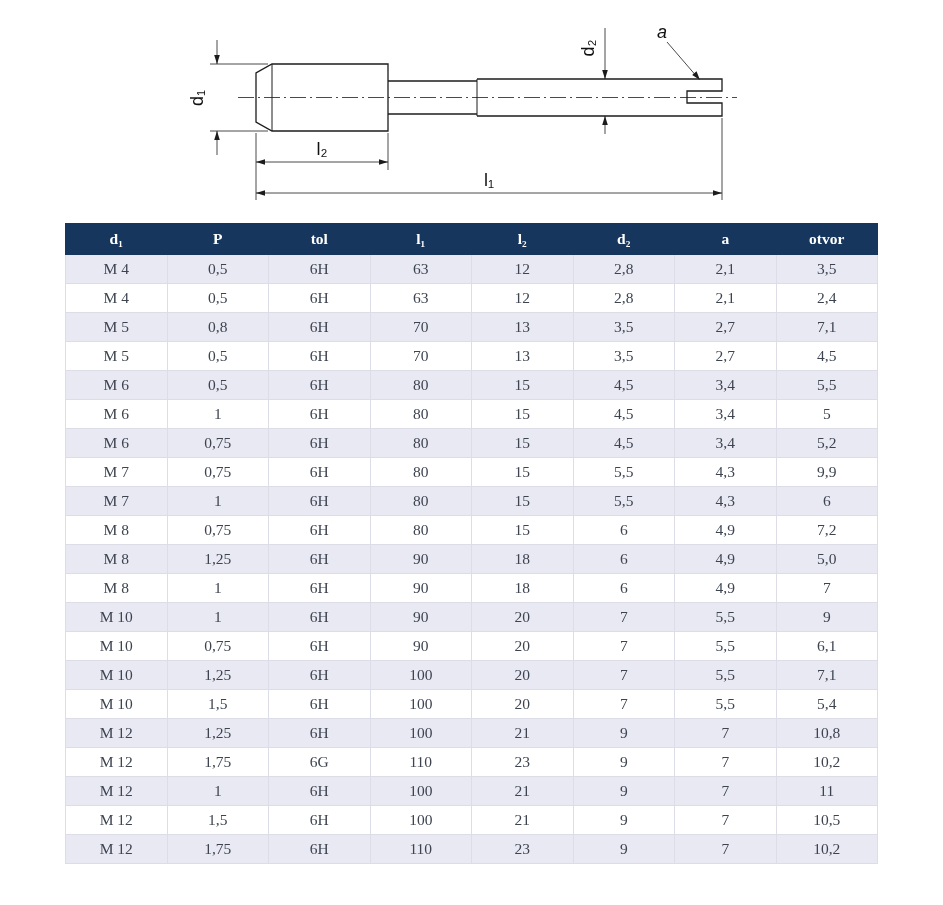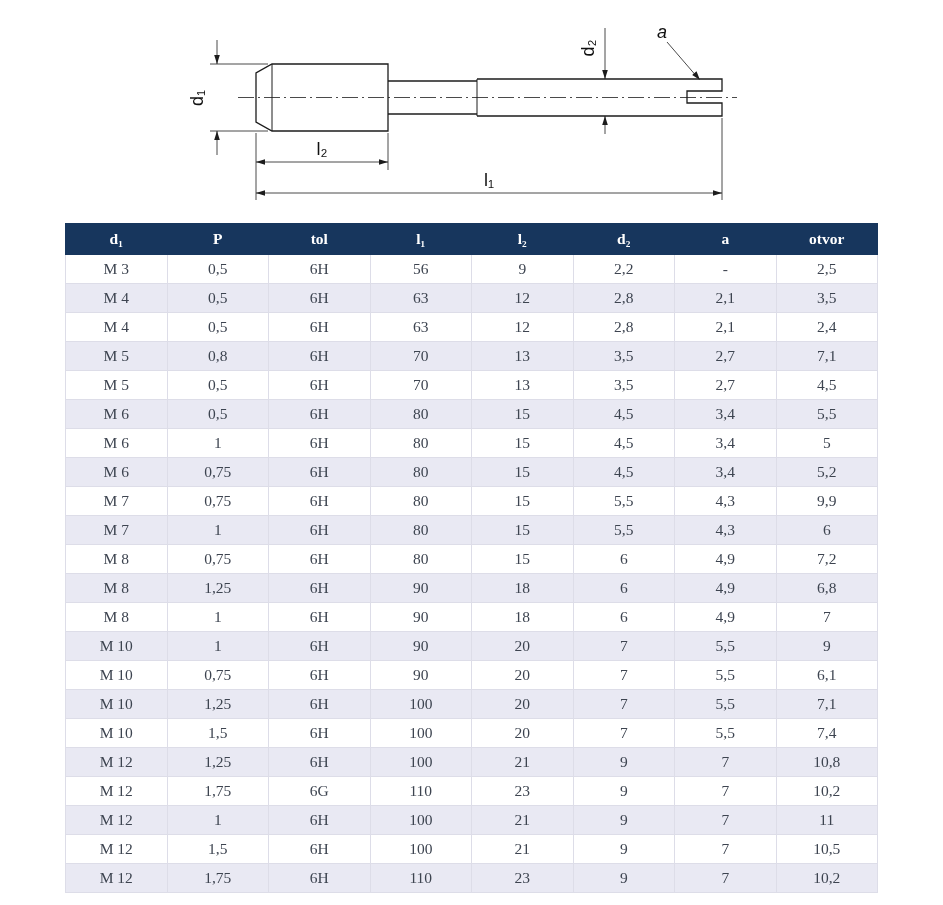--- a/index.html
+++ b/index.html
@@ -119,30 +119,20 @@
           <th>P</th>
           <th>tol</th>
           <th>l₁</th>
           <th>l₂</th>
           <th>d₂</th>
           <th>a</th>
           <th>otvor</th>
         </tr>
     </thead>
     <tbody>
-        <tr>
-          <td>M 3</td>
-          <td>0,5</td>
-          <td>6H</td>
-          <td>56</td>
-          <td>9</td>
-          <td>2,2</td>
-          <td>-</td>
-          <td>2,5</td>
-        </tr>
         <tr class="alt">
           <td>M 4</td>
           <td>0,5</td>
           <td>6H</td>
           <td>63</td>
           <td>12</td>
           <td>2,8</td>
           <td>2,1</td>
           <td>3,5</td>
         </tr>
@@ -237,21 +227,21 @@
           <td>7,2</td>
         </tr>
         <tr class="alt">
           <td>M 8</td>
           <td>1,25</td>
           <td>6H</td>
           <td>90</td>
           <td>18</td>
           <td>6</td>
           <td>4,9</td>
-          <td>6,8</td>
+          <td>5,0</td>
         </tr>
         <tr>
           <td>M 8</td>
           <td>1</td>
           <td>6H</td>
           <td>90</td>
           <td>18</td>
           <td>6</td>
           <td>4,9</td>
           <td>7</td>
@@ -287,21 +277,21 @@
           <td>7,1</td>
         </tr>
         <tr>
           <td>M 10</td>
           <td>1,5</td>
           <td>6H</td>
           <td>100</td>
           <td>20</td>
           <td>7</td>
           <td>5,5</td>
-          <td>7,4</td>
+          <td>5,4</td>
         </tr>
         <tr class="alt">
           <td>M 12</td>
           <td>1,25</td>
           <td>6H</td>
           <td>100</td>
           <td>21</td>
           <td>9</td>
           <td>7</td>
           <td>10,8</td>

